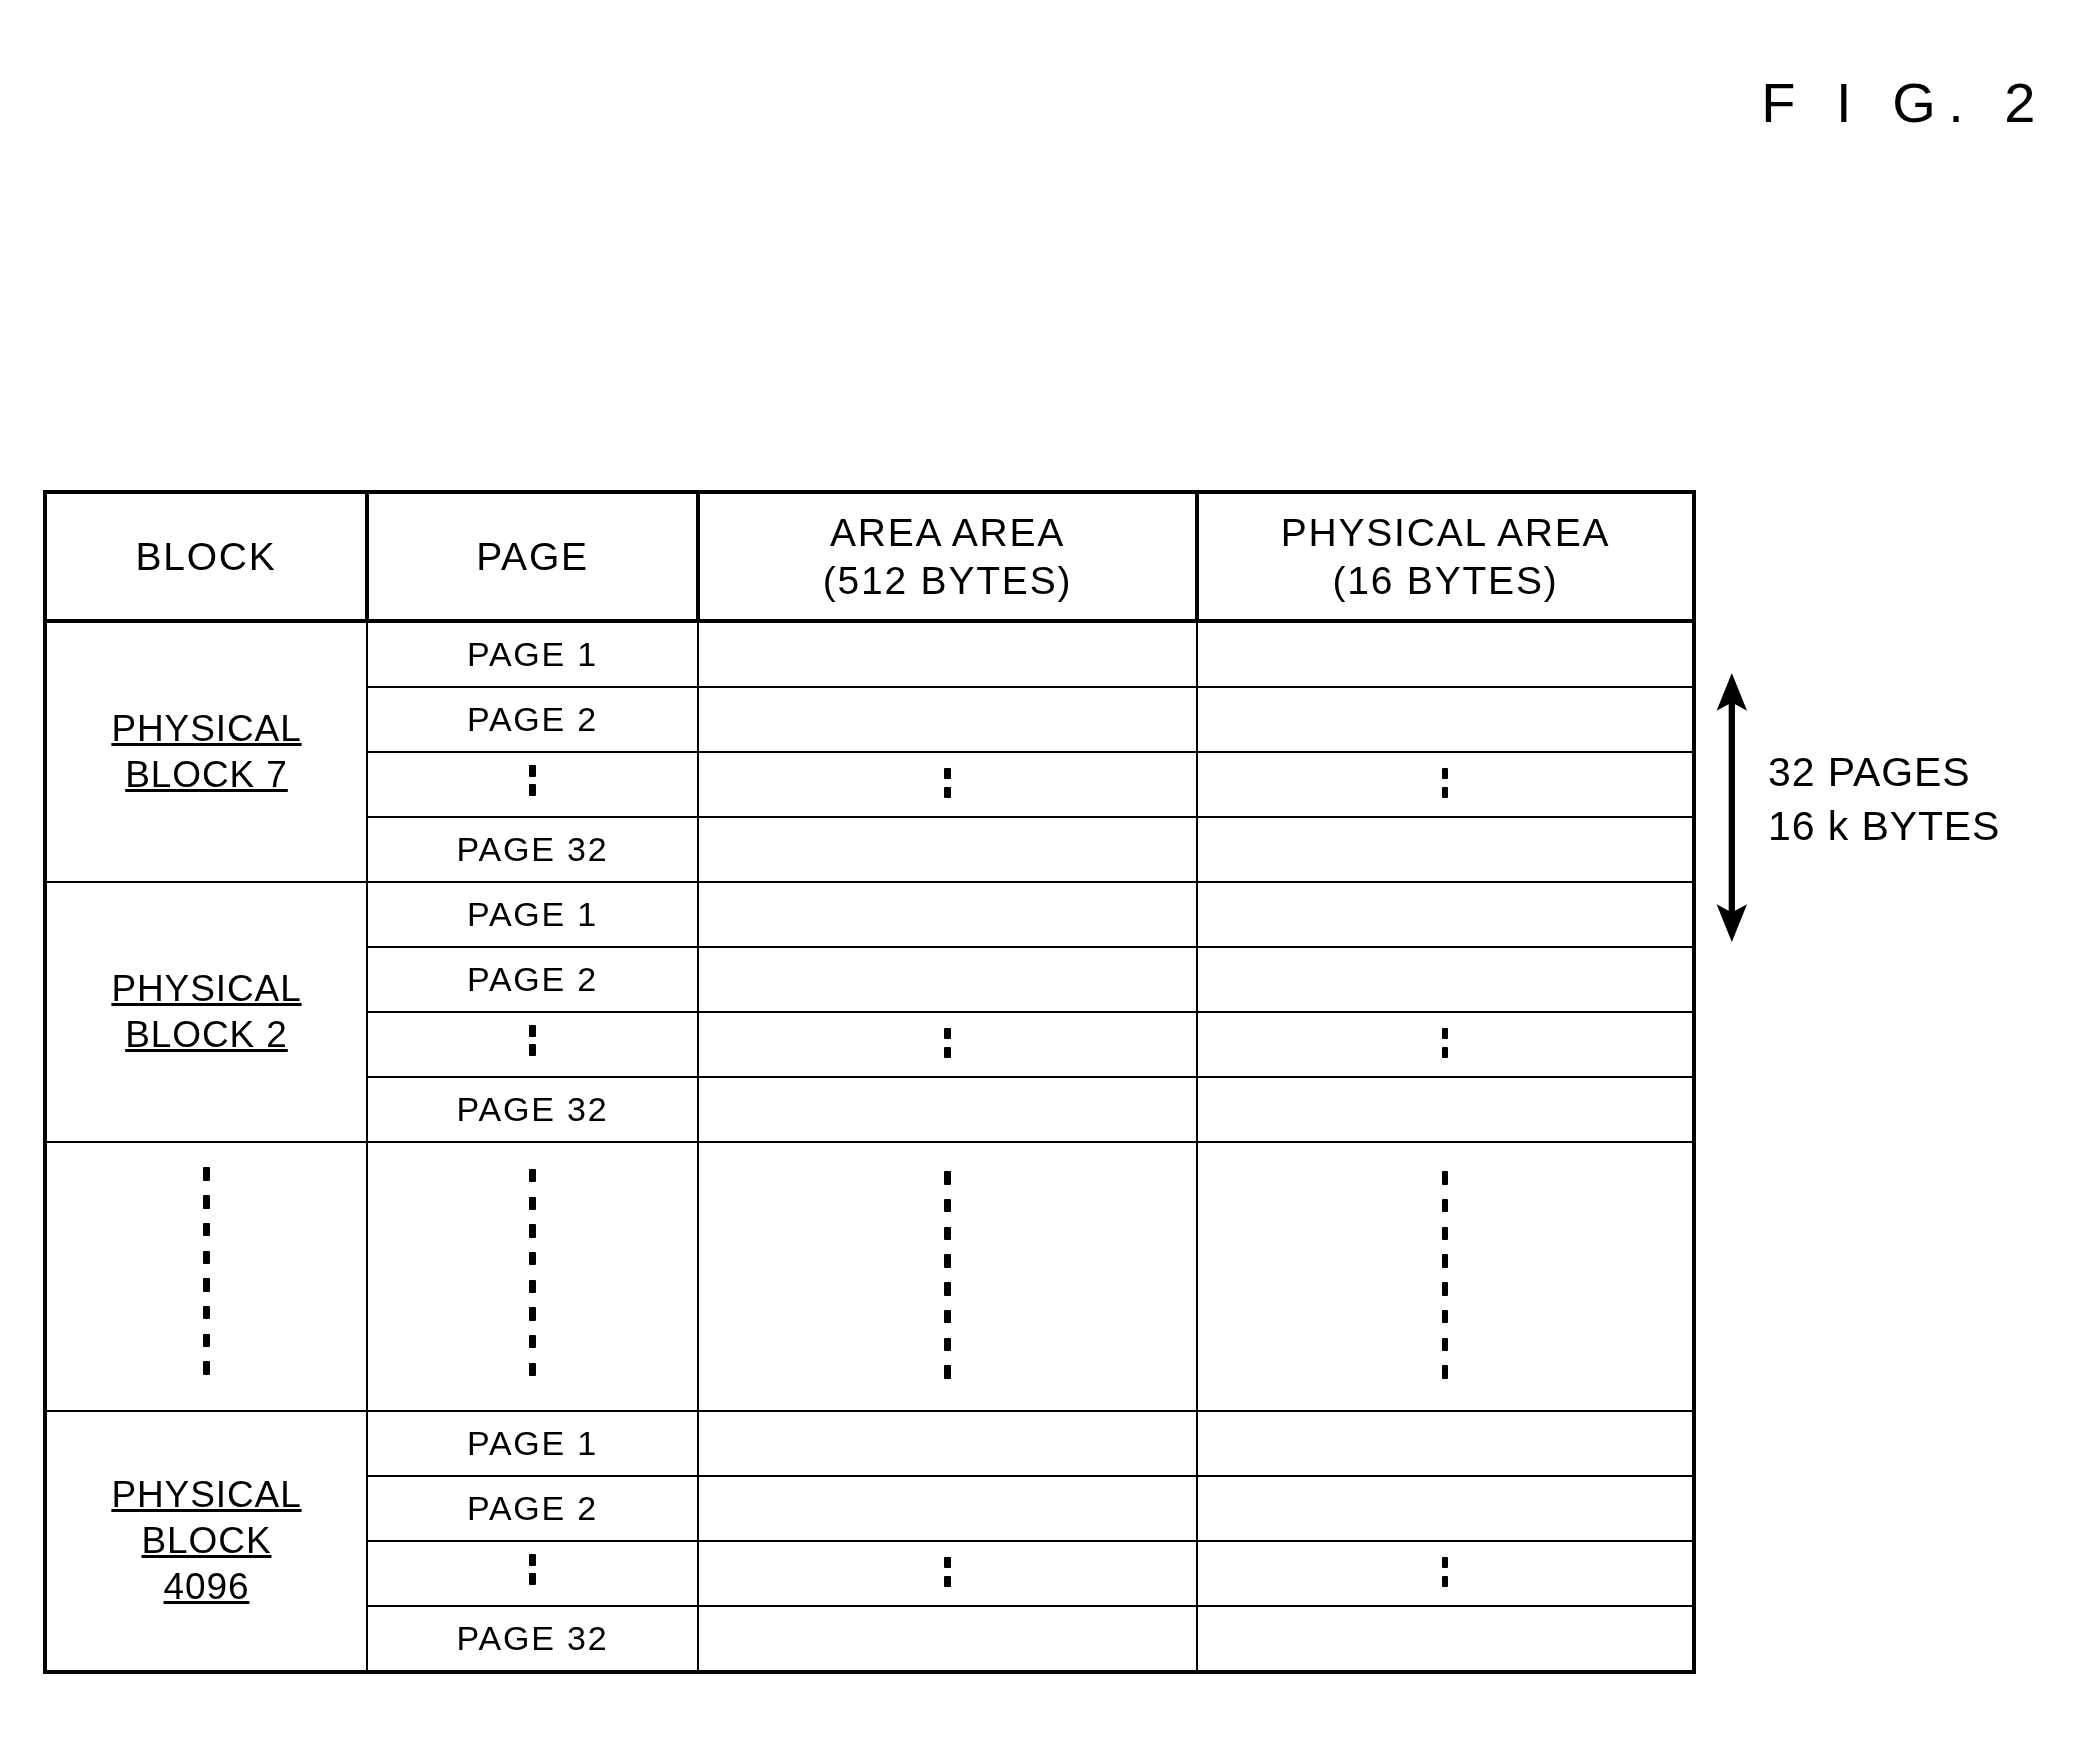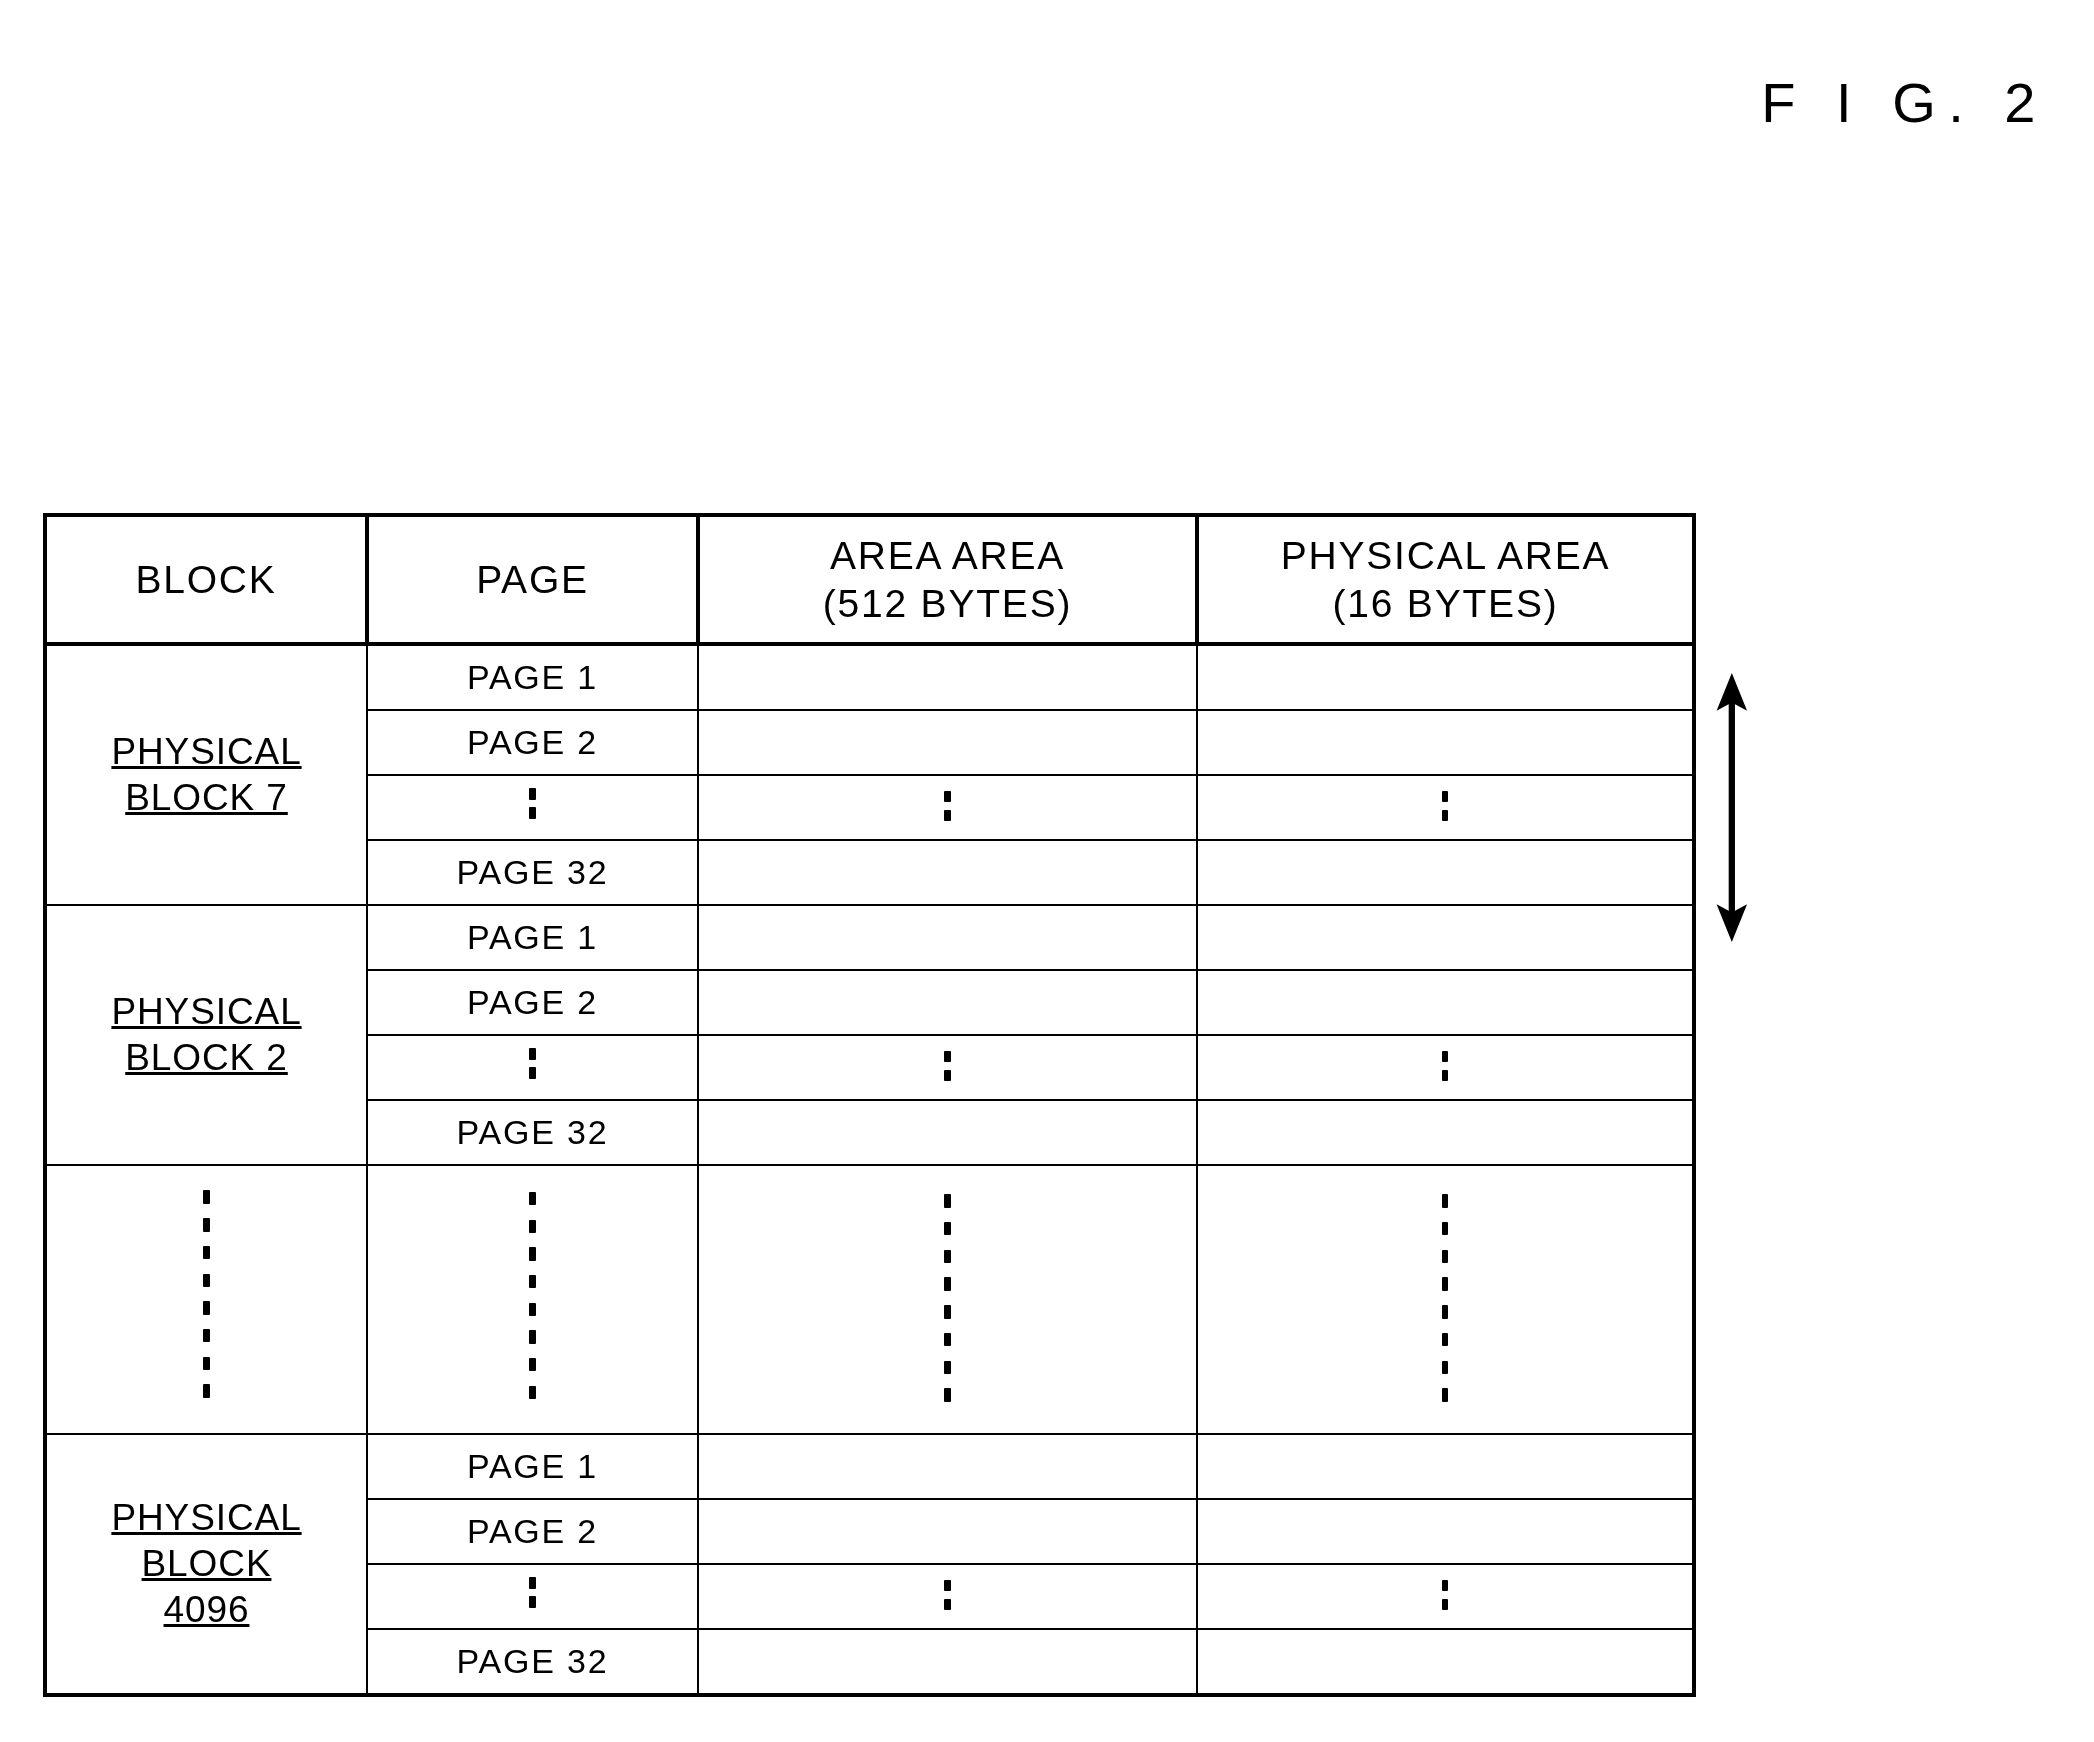--- a/index.html
+++ b/index.html
@@ -26,21 +26,21 @@
     font-weight: 400;
     white-space: nowrap;
     font-family: "Liberation Sans", sans-serif;
     margin-left: 44px;
   }
 
   
   #memory-map-table {
     position: absolute;
     left: 43px;
-    top: 513px;
+    top: 490px;
     width: 1650px;
     border-collapse: collapse;
     table-layout: fixed;
   }
   #memory-map-table td,
   #memory-map-table th {
     border: 2.7px solid #000;
     padding: 0;
     margin: 0;
     text-align: center;
@@ -252,14 +252,15 @@
       </tr>
     </tbody>
 </table>
 
 <div id="pages-annotation">
   <svg id="pages-arrow" width="54" height="269" viewBox="0 0 60 300">
     <line x1="22" y1="12" x2="22" y2="288" stroke="#000" stroke-width="7"></line>
     <polygon points="22,0 5,42 22,33 39,42" fill="#000"></polygon>
     <polygon points="22,300 5,258 22,267 39,258" fill="#000"></polygon>
   </svg>
+  <div id="pages-annotation-label"><div>32 PAGES</div><div>16 k BYTES</div></div>
 </div>
 
 
 </body></html>

